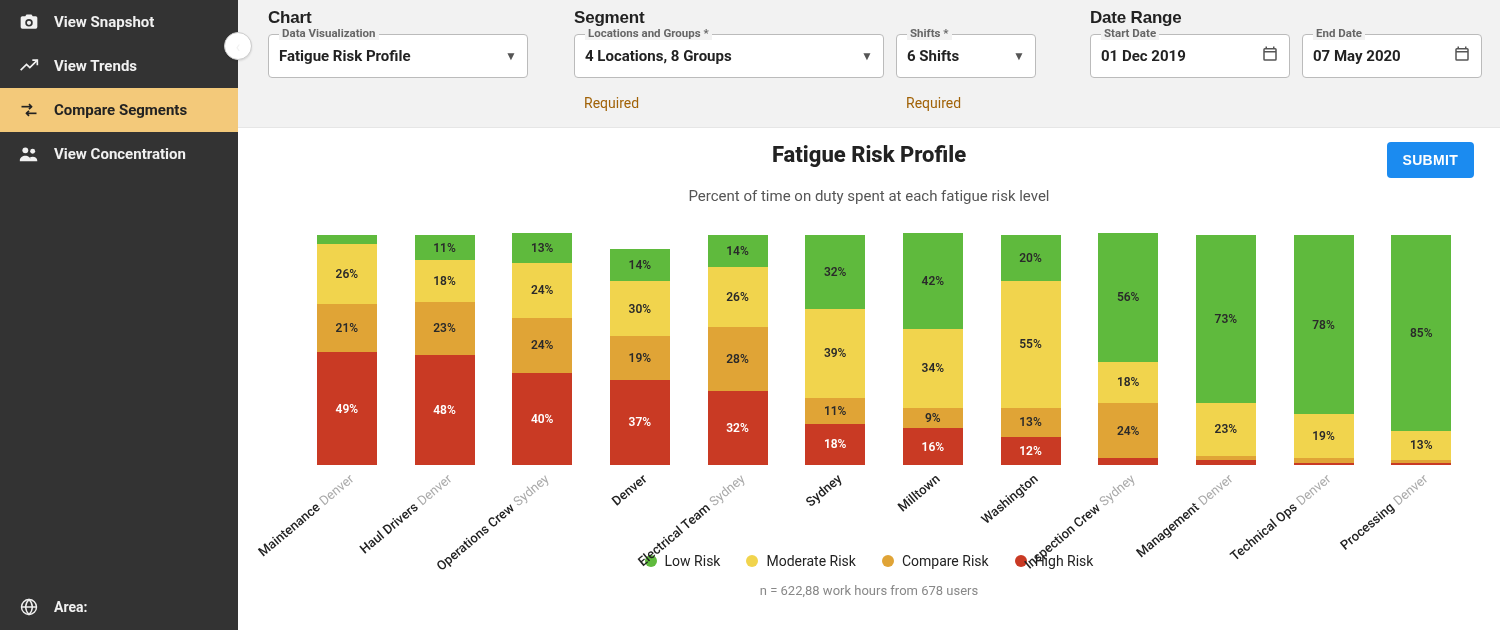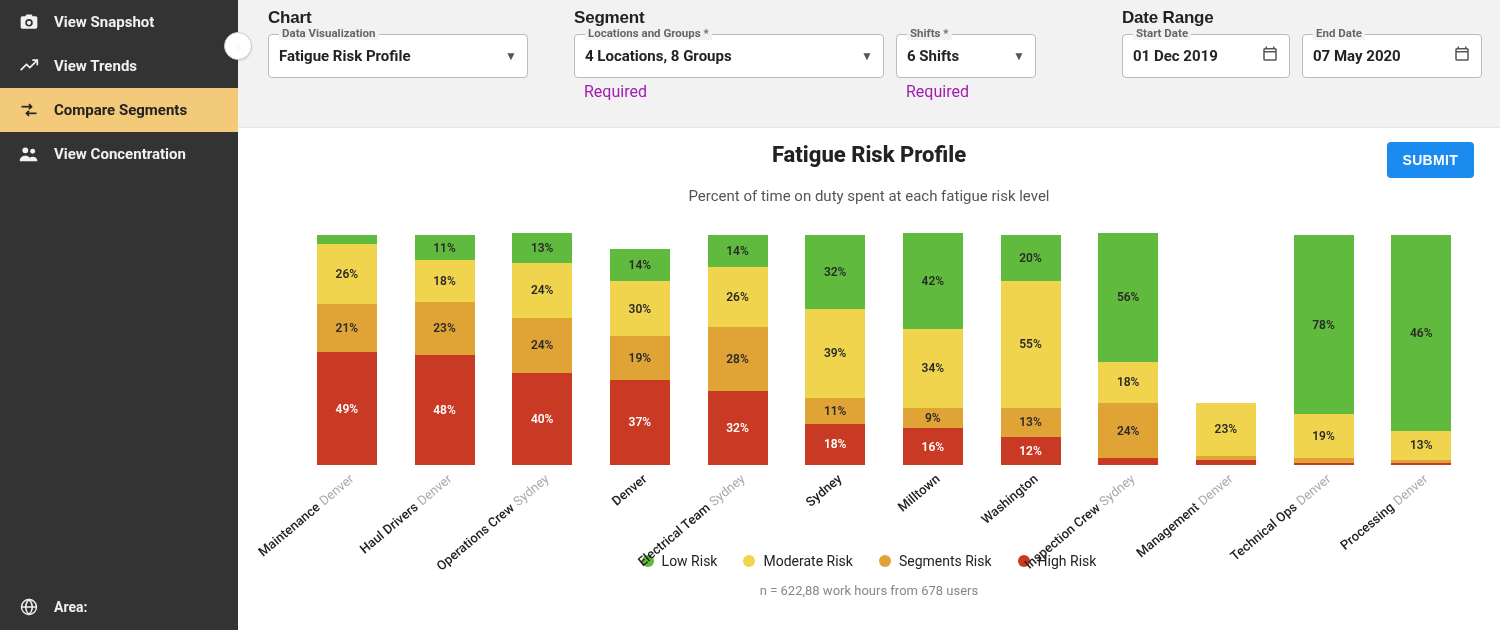--- a/index.html
+++ b/index.html
@@ -18,21 +18,21 @@
   
   .main { flex: 1; display:flex; flex-direction:column; }
   .filter-bar { background:#f2f2f2; padding:8px 18px 8px 30px; display:flex; gap:26px; border-bottom:1px solid #e6e6e6; height:128px; }
   .filter-group { display:flex; flex-direction:column; }
   .fg-title { font-weight:800; font-size:17px; color:#222; margin-bottom:6px; font-family: Arial, sans-serif; letter-spacing:-0.2px;}
   .sel-row { display:flex; gap:12px; }
   .sel { background:#fff; border:1px solid #bbb; border-radius:4px; display:flex; align-items:center; padding:0 10px; height:44px; cursor:pointer; position:relative;font-weight:bold; }
   .sel .overlab { position:absolute; top:-9px; left:10px; background:#f2f2f2; padding:0 3px; font-size:11.5px; color:#666; }
   .sel .val { font-size:15px; color:#222; flex:1; }
   .sel .caret { font-size:12px; color:#555; margin-left:10px; }
-  .req { font-size:16px; color:#a21caf; margin-top:4px; padding-left:10px;}
+  .req { font-size:14px; color:#a16207; margin-top:17px; padding-left:10px;}
 
   
   .content { position:relative; padding-top:14px; }
   .submit { position:absolute; top:14px; right:26px; background:#1b8bf0; color:#fff; border:none; border-radius:4px; font-weight:700; font-size:14px; letter-spacing:0.3px; padding:10px 16px; cursor:pointer; }
   .chart-title { text-align:center; font-weight:800; font-size:22px; color:#222; }
   .chart-sub { text-align:center; font-size:15px; color:#555; margin-top:20px; }
 
   .chart-area { margin: 30px 30px 0 60px; }
   .bars { display:flex; align-items:flex-end; height:230px; gap:0; }
   .barcol { flex:1; display:flex; flex-direction:column; align-items:center; }
@@ -147,21 +147,21 @@
               <span class="caret">▼</span>
             </div>
             <div class="req">Required</div>
           </div>
         </div>
       </div>
 
       <div class="filter-group" style="margin-left:auto;">
         <div class="fg-title">Date Range</div>
         <div class="sel-row">
-          <div class="sel" style="width:168px;">
+          <div class="sel" style="width:200px;">
             <span class="overlab">Start Date</span>
             <span class="val">01 Dec 2019</span>
             <span>
               <svg viewBox="0 0 24 24" width="18" height="18" fill="#555">
                   <path d="M19 4h-1V2h-2v2H8V2H6v2H5a2 2 0 0 0-2 2v13a2 2 0 0 0 2 2h14a2 2 0 0 0 2-2V6a2 2 0 0 0-2-2zm0 15H5V10h14zm0-11H5V6h14z"></path>
                 </svg>
             </span>
           </div>
           <div class="sel" style="width:180px;">
             <span class="overlab">End Date</span>
@@ -254,36 +254,37 @@
                 <div class="seg elev" style="height: 55.2px;">24%</div>
                 <div class="seg mod" style="height: 41.4px;">18%</div>
                 <div class="seg low" style="height: 128.8px;">56%</div>
               </div>
             </div>
             <div class="barcol">
               <div class="stack">
                 <div class="seg high" style="height: 4.6px;"></div>
                 <div class="seg elev" style="height: 4.6px;"></div>
                 <div class="seg mod" style="height: 52.9px;">23%</div>
+                <div class="seg low" style="height: 167.9px;">73%</div>
               </div>
             </div>
             <div class="barcol">
               <div class="stack">
                 <div class="seg high" style="height: 2.3px;"></div>
                 <div class="seg elev" style="height: 4.6px;"></div>
                 <div class="seg mod" style="height: 43.7px;">19%</div>
                 <div class="seg low" style="height: 179.4px;">78%</div>
               </div>
             </div>
             <div class="barcol">
               <div class="stack">
                 <div class="seg high" style="height: 2.3px;"></div>
                 <div class="seg elev" style="height: 2.3px;"></div>
                 <div class="seg mod" style="height: 29.9px;">13%</div>
-                <div class="seg low" style="height: 195.5px;">46%</div>
+                <div class="seg low" style="height: 195.5px;">85%</div>
               </div>
             </div>
           </div>
         <div class="xlabels" id="xlabels">
             <div class="xlab">
               <div class="rot">Maintenance<span class="sub">Denver</span></div>
             </div>
             <div class="xlab">
               <div class="rot">Haul Drivers<span class="sub">Denver</span></div>
             </div>
@@ -324,21 +325,21 @@
         <div class="item">
             <span class="dot low"></span>
             <span>Low Risk</span>
           </div>
         <div class="item">
             <span class="dot mod"></span>
             <span>Moderate Risk</span>
           </div>
         <div class="item">
             <span class="dot elev"></span>
-            <span>Segments Risk</span>
+            <span>Compare Risk</span>
           </div>
         <div class="item">
             <span class="dot high"></span>
             <span>High Risk</span>
           </div>
       </div>
 
       <div class="footnote">n = 622,88 work hours from 678 users</div>
     </div>
   </main>

